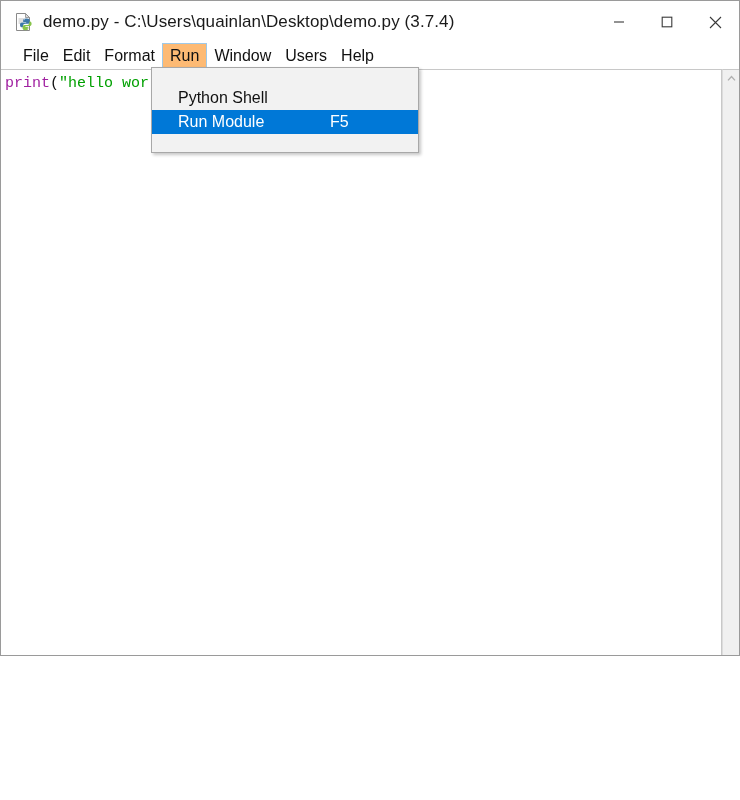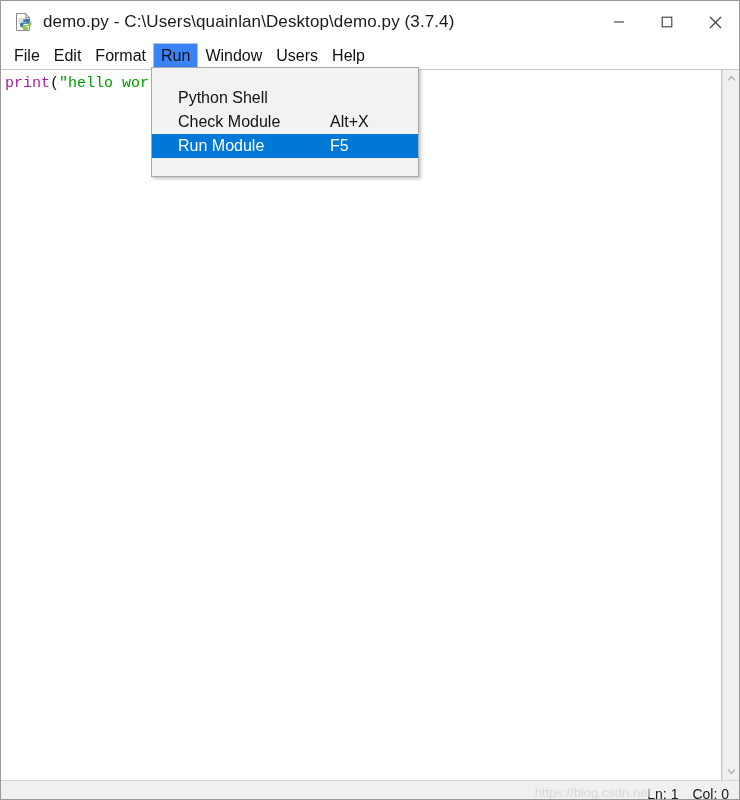--- a/index.html
+++ b/index.html
@@ -8,21 +8,21 @@
     background: #ffffff;
   }
   body {
     font-family: "Liberation Sans", sans-serif;
     -webkit-font-smoothing: antialiased;
   }
 
   #app {
     position: relative;
     width: 740px;
-    height: 800px;
+    height: 656px;
     overflow: hidden;
     background: #ffffff;
     border: 1px solid #9a9a9a;
     box-sizing: border-box;
   }
 
   
   .titlebar {
     position: relative;
     height: 42px;
@@ -62,37 +62,37 @@
     cursor: default;
   }
   .win-btn svg { display: block; }
 
   
   .menubar {
     height: 26px;
     background: #ffffff;
     display: flex;
     align-items: stretch;
-    padding-left: 6px;
+    padding-left: 15px;
     position: relative;
     z-index: 30;
     flex: none;
   }
   .menu-item {
     display: flex;
     align-items: center;
     padding: 0 7px;
     font-size: 16px;
     color: #111111;
     cursor: default;
     white-space: nowrap;
     box-sizing: border-box;
   }
   .menu-item.active {
-    background: #3b82f6;
+    background: #fdba74;
     border: 1px solid #9fc9e8;
     border-bottom: 1px solid #cce4f7;
     text-align: right;
   }
 
   
   .editor-wrap {
     position: relative;
     height: 711px;
     display: flex;
@@ -282,23 +282,19 @@
     <div class="watermark">https://blog.csdn.net</div>
     <div class="status-cell ln">Ln: 1</div>
     <div class="status-cell">Col: 0</div>
   </div>
 
   <div class="dropdown">
     <div class="dd-item">
       <span class="dd-label">Python Shell</span>
       <span class="dd-accel"></span>
     </div>
-    <div class="dd-item">
-      <span class="dd-label">Check Module</span>
-      <span class="dd-accel">Alt+X</span>
-    </div>
     <div class="dd-item selected">
       <span class="dd-label">Run Module</span>
       <span class="dd-accel">F5</span>
     </div>
   </div>
 
 </div>
 
 </body></html>

